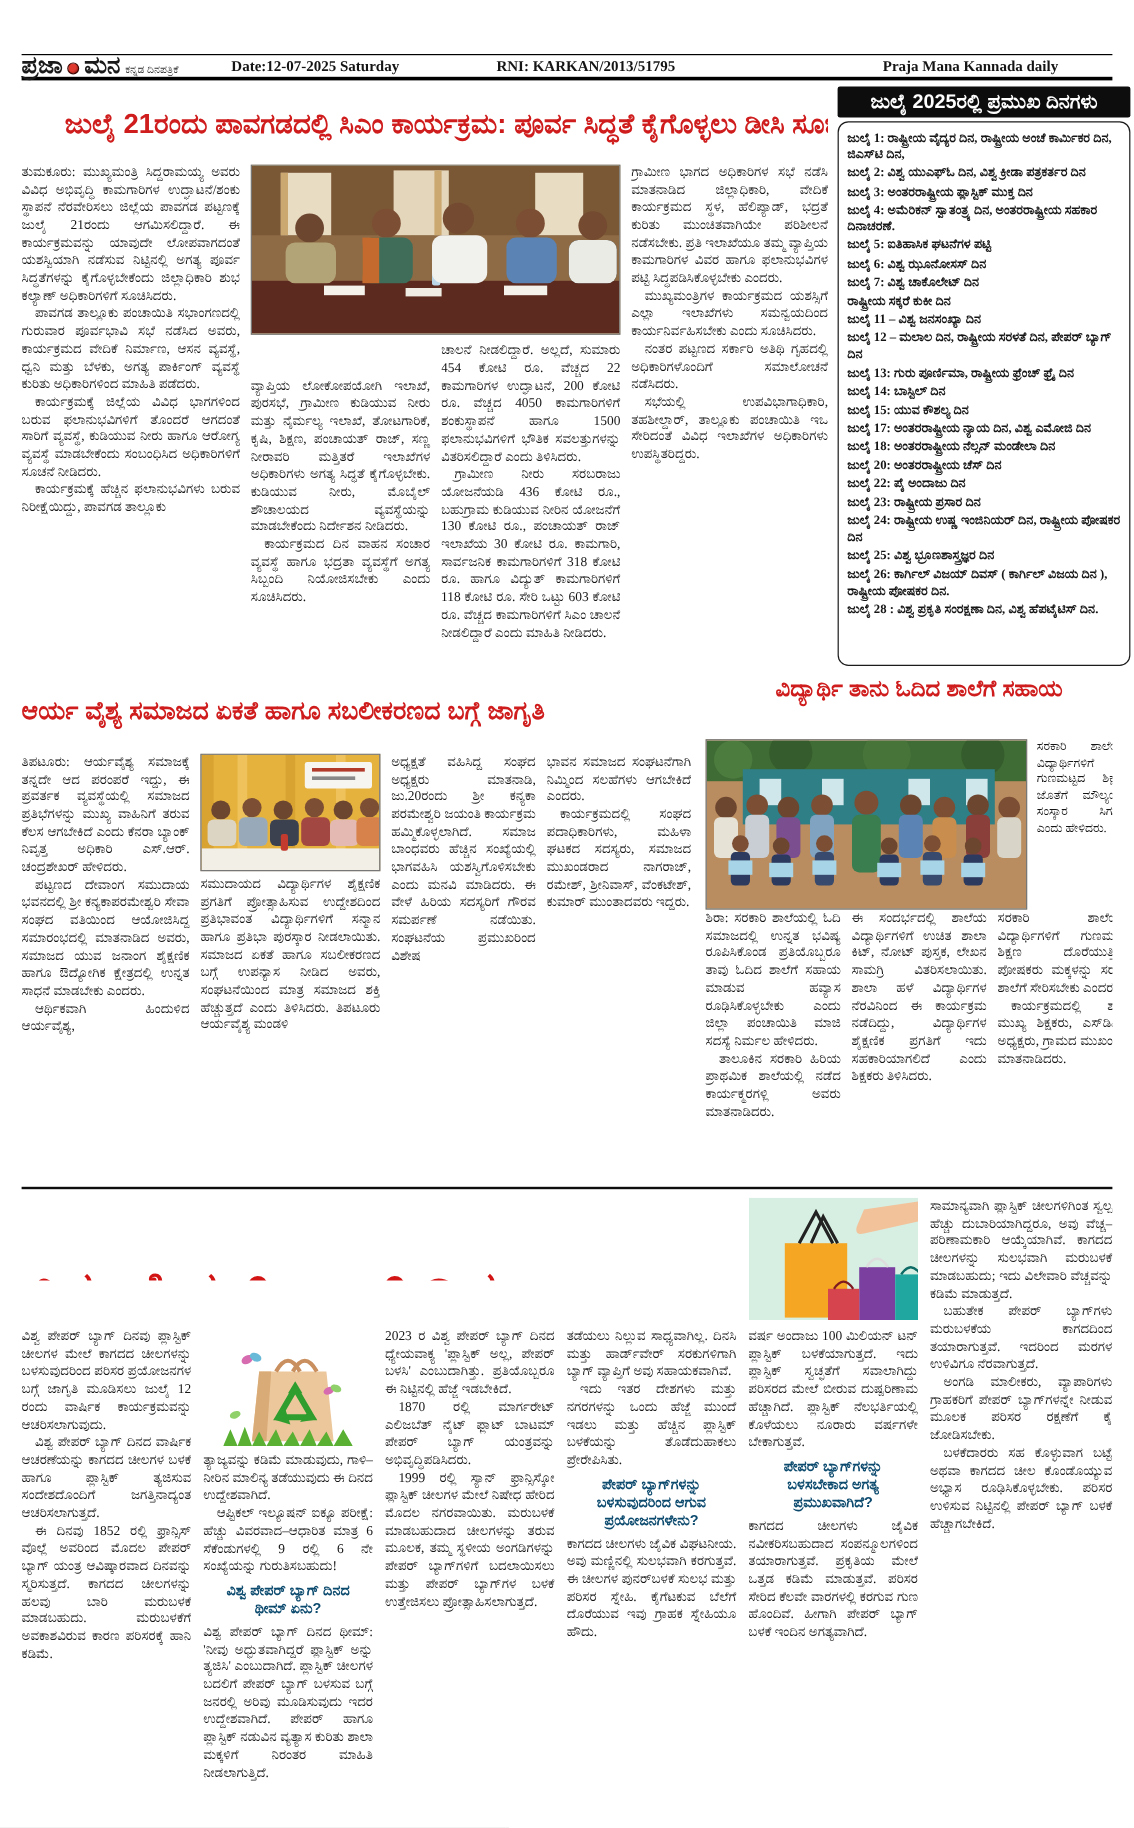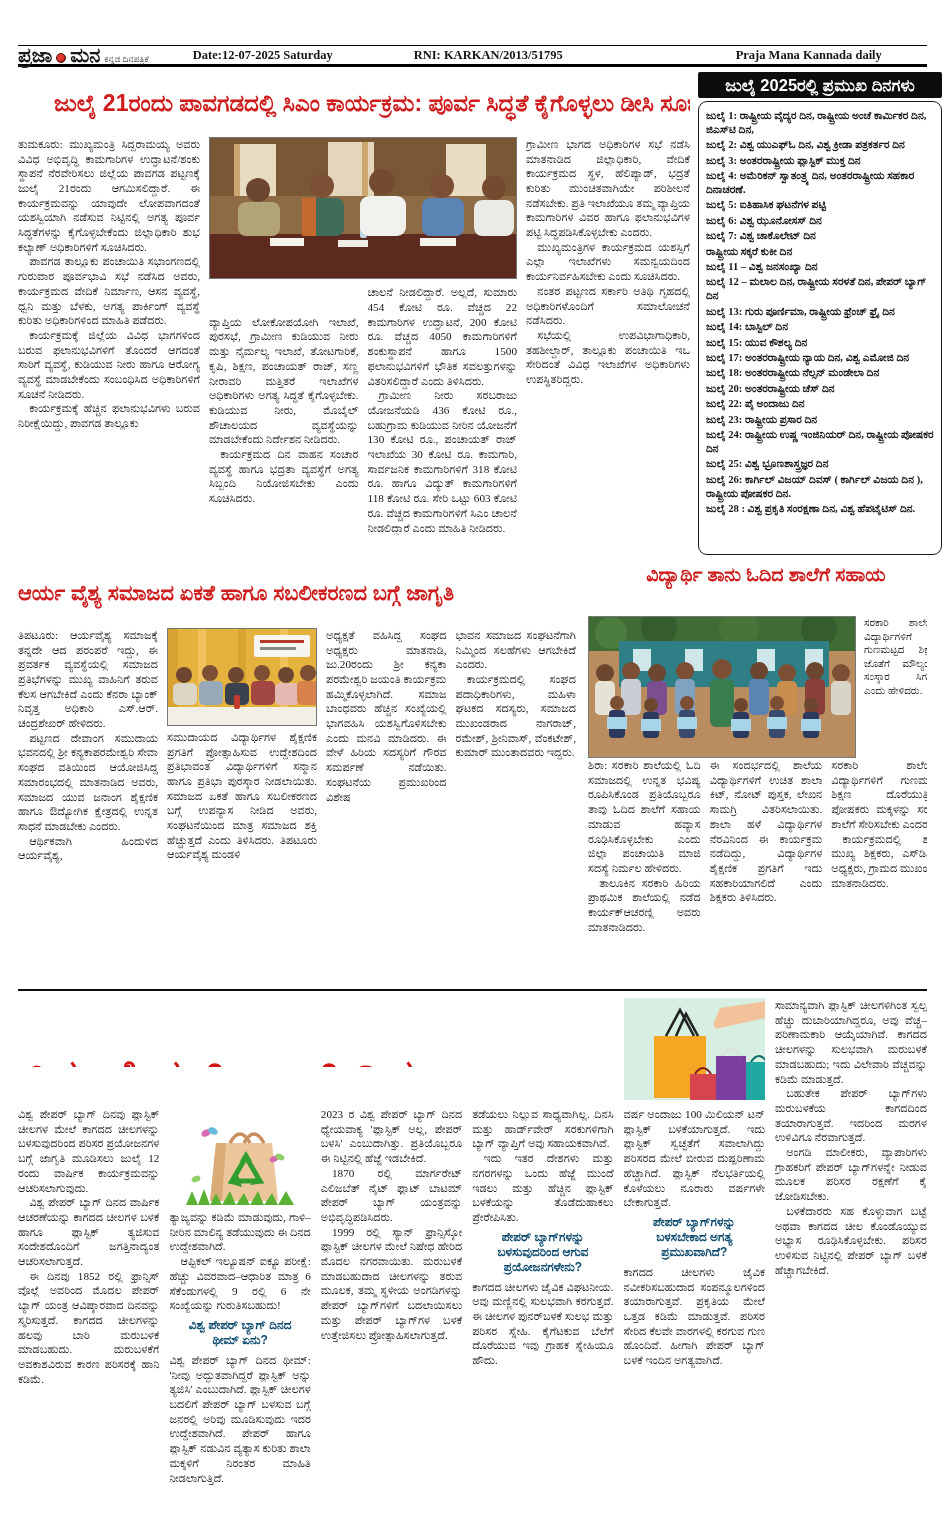--- a/index.html
+++ b/index.html
@@ -269,21 +269,21 @@
               <circle cx="222" cy="88" r="7" fill="#6d4630"></circle>
                 <rect x="214" y="95" width="16" height="26" rx="4" fill="#2b3a5e"></rect>
                 <rect x="212" y="102" width="20" height="12" fill="#a8d4e8"></rect>
             </g>
           </svg>
         </div>
         <div class="bodytext school-side">ಸರಕಾರಿ ಶಾಲೆಯಲ್ಲಿ ವಿದ್ಯಾರ್ಥಿಗಳಿಗೆ ಗುಣಮಟ್ಟದ ಶಿಕ್ಷಣದ ಜೊತೆಗೆ ಮೌಲ್ಯಯುತ ಸಂಸ್ಕಾರ ಸಿಗುತ್ತಿದೆ ಎಂದು ಹೇಳಿದರು.</div>
       </div>
       <div class="school-cols">
         <div class="bodytext">ಶಿರಾ: ಸರಕಾರಿ ಶಾಲೆಯಲ್ಲಿ ಓದಿ ಸಮಾಜದಲ್ಲಿ ಉನ್ನತ ಭವಿಷ್ಯ ರೂಪಿಸಿಕೊಂಡ ಪ್ರತಿಯೊಬ್ಬರೂ ತಾವು ಓದಿದ ಶಾಲೆಗೆ ಸಹಾಯ ಮಾಡುವ ಹವ್ಯಾಸ ರೂಢಿಸಿಕೊಳ್ಳಬೇಕು ಎಂದು ಜಿಲ್ಲಾ ಪಂಚಾಯಿತಿ ಮಾಜಿ ಸದಸ್ಯೆ ನಿರ್ಮಲ ಹೇಳಿದರು.
- ತಾಲೂಕಿನ ಸರಕಾರಿ ಹಿರಿಯ ಪ್ರಾಥಮಿಕ ಶಾಲೆಯಲ್ಲಿ ನಡೆದ ಕಾರ್ಯಕ್ಆಚರಣ್ಲಿ ಅವರು ಮಾತನಾಡಿದರು.</div>
+ ತಾಲೂಕಿನ ಸರಕಾರಿ ಹಿರಿಯ ಪ್ರಾಥಮಿಕ ಶಾಲೆಯಲ್ಲಿ ನಡೆದ ಕಾರ್ಯಕ್ಮರಗಳ್ಲಿ ಅವರು ಮಾತನಾಡಿದರು.</div>
         <div class="bodytext">ಈ ಸಂದರ್ಭದಲ್ಲಿ ಶಾಲೆಯ ವಿದ್ಯಾರ್ಥಿಗಳಿಗೆ ಉಚಿತ ಶಾಲಾ ಕಿಟ್, ನೋಟ್ ಪುಸ್ತಕ, ಲೇಖನ ಸಾಮಗ್ರಿ ವಿತರಿಸಲಾಯಿತು. ಶಾಲಾ ಹಳೆ ವಿದ್ಯಾರ್ಥಿಗಳ ನೆರವಿನಿಂದ ಈ ಕಾರ್ಯಕ್ರಮ ನಡೆದಿದ್ದು, ವಿದ್ಯಾರ್ಥಿಗಳ ಶೈಕ್ಷಣಿಕ ಪ್ರಗತಿಗೆ ಇದು ಸಹಕಾರಿಯಾಗಲಿದೆ ಎಂದು ಶಿಕ್ಷಕರು ತಿಳಿಸಿದರು.</div>
         <div class="bodytext">ಸರಕಾರಿ ಶಾಲೆಯಲ್ಲಿ ವಿದ್ಯಾರ್ಥಿಗಳಿಗೆ ಗುಣಮಟ್ಟದ ಶಿಕ್ಷಣ ದೊರೆಯುತ್ತಿದ್ದು, ಪೋಷಕರು ಮಕ್ಕಳನ್ನು ಸರಕಾರಿ ಶಾಲೆಗೆ ಸೇರಿಸಬೇಕು ಎಂದರು.
  ಕಾರ್ಯಕ್ರಮದಲ್ಲಿ ಶಾಲಾ ಮುಖ್ಯ ಶಿಕ್ಷಕರು, ಎಸ್‌ಡಿಎಂಸಿ ಅಧ್ಯಕ್ಷರು, ಗ್ರಾಮದ ಮುಖಂಡರು ಮಾತನಾಡಿದರು.</div>
       </div>
     </div>
   </section>
 
   <div class="bag-rule"></div>
 
   <section class="bag">

